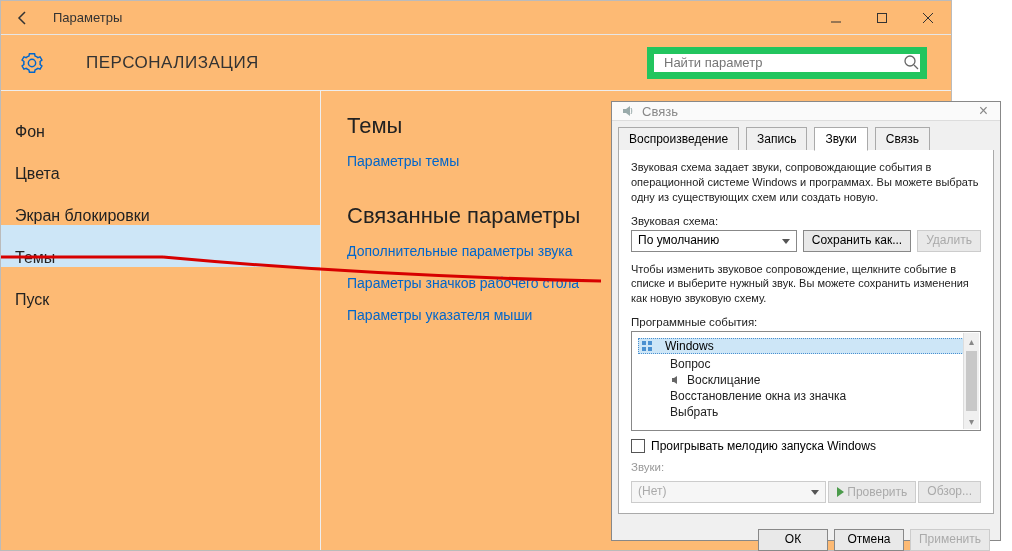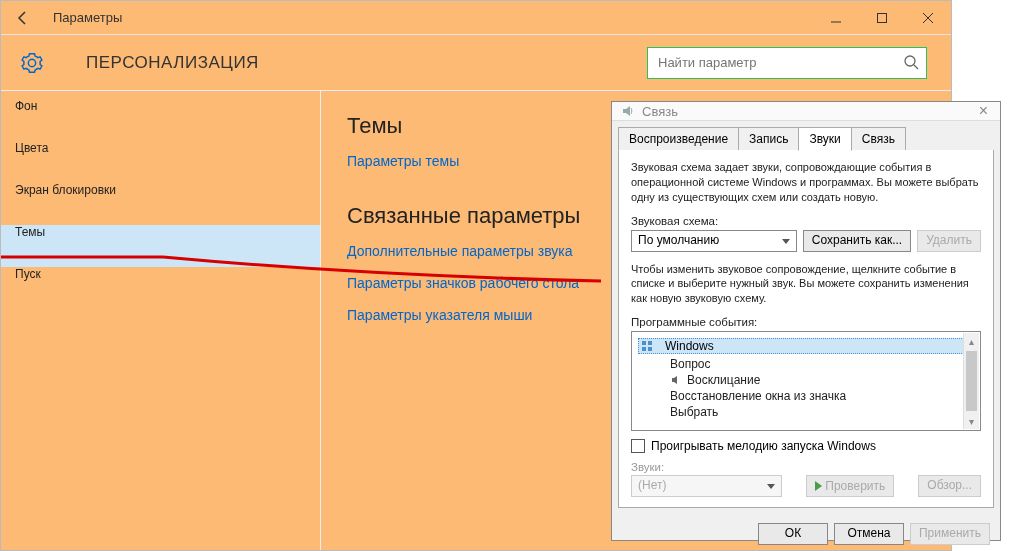--- a/index.html
+++ b/index.html
@@ -10,61 +10,61 @@
   .back-btn { width: 44px; height: 34px; display: flex; align-items: center; justify-content: center; font-size: 18px; color: #333; cursor: pointer; }
   .titlebar-title { font-size: 13px; color: #333; padding-left: 8px; }
   .titlebar-spacer { flex: 1; }
   .win-btn { width: 46px; height: 34px; display: flex; align-items: center; justify-content: center; cursor: pointer; color: #333; }
   .win-btn svg { width: 12px; height: 12px; }
 
   .headerrow { height: 56px; display: flex; align-items: center; padding: 0 20px; border-bottom: 1px solid #eee; }
   .gear-icon { width: 22px; height: 22px; margin-right: 14px; color: #0066cc; display: flex; align-items: center; justify-content: center; }
   .header-title { font-size: 17px; letter-spacing: 0.5px; color: #333; flex: 0 0 auto; margin-left: 29px; }
   .header-spacer { flex: 1; }
-  .search-box { width: 280px; height: 32px; border: 1px solid #22c55e; padding: 4px 44px 4px 10px; font-size: 13px; color: #777; position: relative; background: #fff; }
+  .search-box { width: 280px; height: 32px; border: 7px solid #22c55e; padding: 4px 44px 4px 10px; font-size: 13px; color: #777; position: relative; background: #fff; }
   .search-wrap { position: relative; margin-right: 4px; }
   .search-icon { position: absolute; right: 8px; top: 7px; color: #666; }
 
   .body { flex: 1; display: flex; overflow: hidden; }
   .sidebar { width: 320px; border-right: 1px solid #eee; padding-top: 8px; }
-  .side-item { height: 42px; padding: 0 14px; display: flex; align-items: flex-start; font-size: 12px; color: #222; cursor: pointer; }
+  .side-item { height: 42px; padding: 0 14px; display: flex; align-items: flex-end; font-size: 16px; color: #222; cursor: pointer; }
   .side-item.active { background: #cde6f7; }
 
   .content { flex: 1; padding: 18px 26px; position: relative; }
   .section-h { font-size: 22px; font-weight: 400; margin: 4px 0 14px 0; color: #222; }
   .section-h.rel { margin-top: 34px; }
   .link { color: #0066cc; font-size: 14px; margin-bottom: 16px; display: block; cursor: pointer; }
 
   
   .red-line { position: absolute; pointer-events: none; }
 
   
   .sound-dlg { position: absolute; left: 610px; top: 100px; width: 390px; height: 440px; background: #f0f0f0; border: 1px solid #888; display: flex; flex-direction: column; font-size: 12px; z-index: 10; }
   .dlg-title { height: 28px; display: flex; align-items: center; padding: 0 8px; background: #fafafa; border-bottom: 1px solid #ddd; }
   .dlg-title-icon { width: 16px; height: 16px; margin-right: 6px; }
   .dlg-title-text { flex: 1; color: #888; font-size: 13px; }
   .dlg-close { color: #888; cursor: pointer; padding: 0 4px; font-size: 16px; }
-  .tabs { display: flex; padding: 6px 6px 0 6px; background: #f0f0f0; align-items: flex-end; }
+  .tabs { display: flex; padding: 6px 6px 0 6px; background: #f0f0f0; align-items: flex-end; gap: 8px; }
   .tab { padding: 4px 10px; font-size: 12px; border: 1px solid #aaa; background: #f0f0f0; margin-right: -1px; cursor: pointer; position: relative; }
   .tab.active { background: #fff; border-bottom: 1px solid #fff; z-index: 2; }
   .tab-panel { margin: 0 6px 6px 6px; border: 1px solid #aaa; background: #fff; flex: 1; padding: 10px 12px; display: flex; flex-direction: column; border-top: none; position: relative; top: -1px; }
   .desc { font-size: 11px; color: #222; line-height: 1.35; margin-bottom: 10px; }
   .lbl { font-size: 11.5px; color: #222; margin-bottom: 3px; }
   .row { display: flex; gap: 6px; margin-bottom: 10px; align-items: center; }
   .combo { flex: 1; height: 22px; border: 1px solid #888; background: #fff; padding: 2px 20px 2px 6px; font-size: 12px; position: relative; cursor: pointer; }
   .combo::after { content: ""; position: absolute; right: 6px; top: 8px; border-left: 4px solid transparent; border-right: 4px solid transparent; border-top: 5px solid #555; }
   .btn { height: 22px; padding: 2px 8px; border: 1px solid #888; background: #e9e9e9; font-size: 12px; cursor: pointer; }
   .btn.disabled { color: #aaa; border-color: #ccc; cursor: default; }
   .evtree { border: 1px solid #888; background: #fff; flex: 1; min-height: 100px; padding: 4px 6px; font-size: 12px; overflow: hidden; position: relative; }
   .ev-root { display: flex; align-items: center; gap: 12px; background: #cde6f7; border: 1px dotted #4a90d0; padding: 0 2px; margin: 2px 0; }
   .ev-item { padding: 1px 0 1px 32px; display: flex; align-items: center; gap: 5px; color: #222; }
   .ev-icon { width: 12px; height: 12px; display: inline-flex; align-items: center; justify-content: center; }
   .chk-row { display: flex; align-items: center; gap: 6px; margin-top: 8px; }
   .chk { width: 14px; height: 14px; border: 1px solid #555; background: #fff; }
-  .sound-row { display: flex; align-items: center; gap: 24px; margin-top: 2px; }
+  .sound-row { display: flex; align-items: center; gap: 2px; margin-top: 8px; }
   .sound-lbl { color: #999; font-size: 11.5px; }
   .combo.disabled { background: #f6f6f6; color: #aaa; border-color: #ccc; }
   .play-btn { display: flex; align-items: center; gap: 3px; }
   .play-tri { width: 0; height: 0; border-top: 5px solid transparent; border-bottom: 5px solid transparent; border-left: 7px solid #4b9b4b; }
   .scrollbar { position: absolute; right: 1px; top: 1px; bottom: 1px; width: 16px; background: #f0f0f0; border-left: 1px solid #ddd; }
   .sb-arrow { height: 16px; display: flex; align-items: center; justify-content: center; color: #888; font-size: 10px; }
   .sb-thumb { position: absolute; top: 18px; height: 60px; left: 2px; right: 2px; background: #c8c8c8; }
 
   .dlg-buttons { display: flex; justify-content: flex-end; gap: 6px; padding: 8px 10px; }
 </style>

